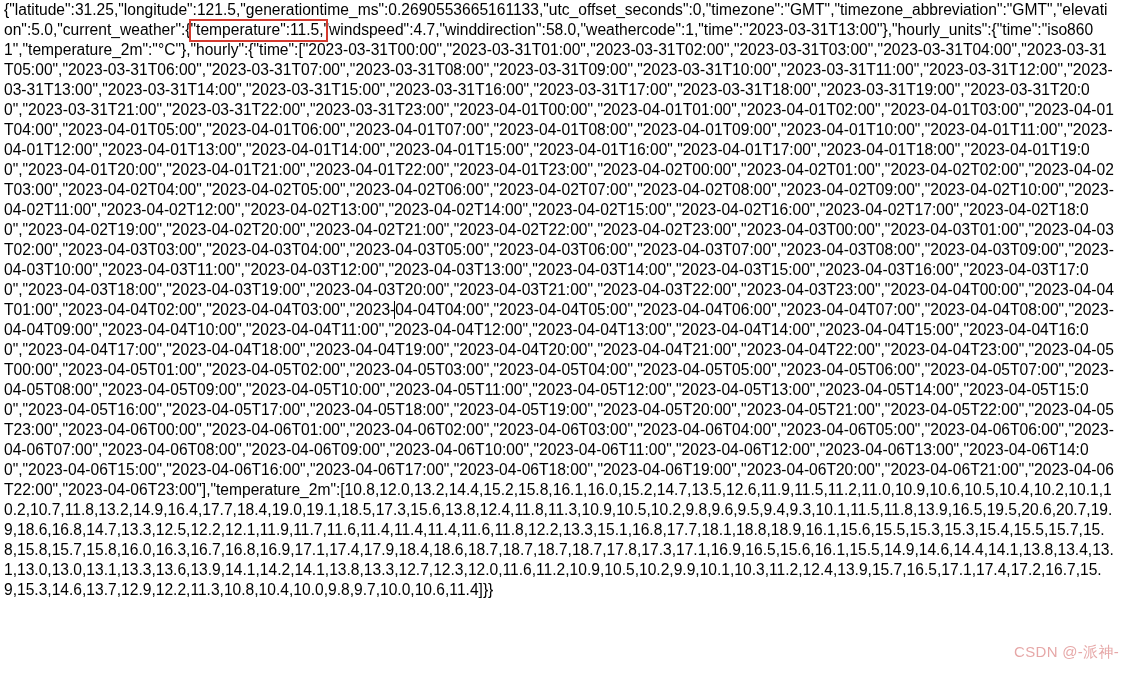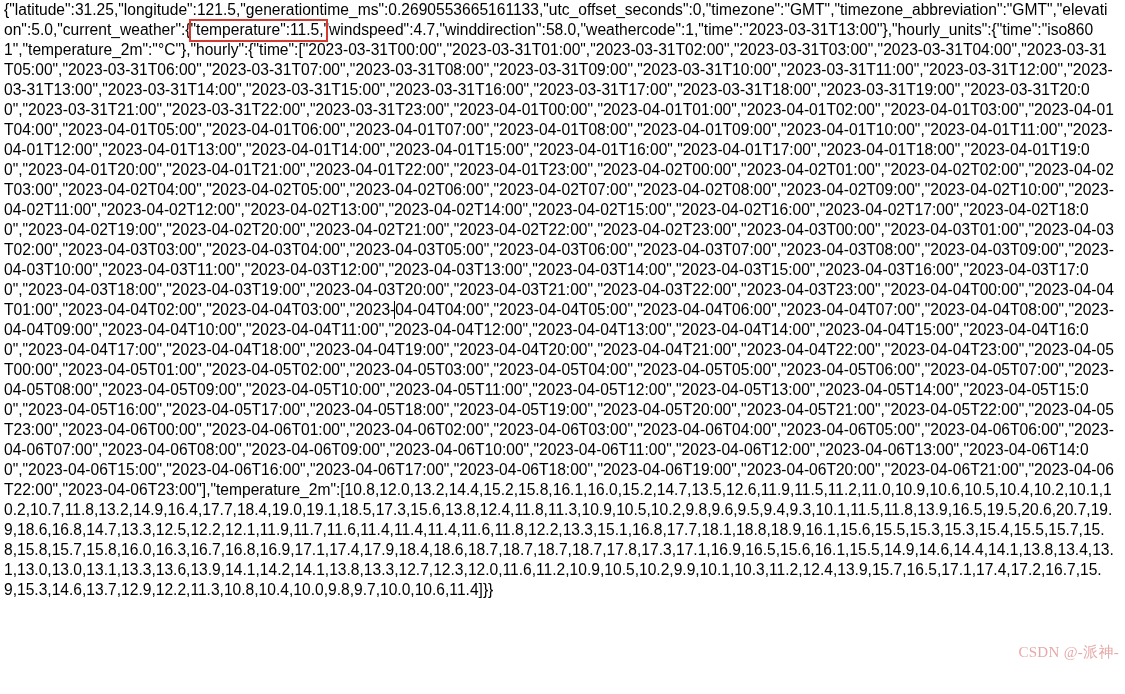--- a/index.html
+++ b/index.html
@@ -24,21 +24,21 @@
   }
   .hl-box {
     position: absolute;
     border: 2px solid #d43a2f;
     pointer-events: none;
   }
   .wm {
     position: absolute;
     right: 6px;
     bottom: 32px;
-    font-family: Liberation Serif, serif;
+    font-family: Liberation Sans, sans-serif;
     font-size: 15px;
     color: rgba(200, 60, 60, 0.45);
     letter-spacing: 0.3px;
     pointer-events: none;
     white-space: nowrap;
   }
   #cursor {
     position: absolute;
     width: 1px;
     height: 18px;

